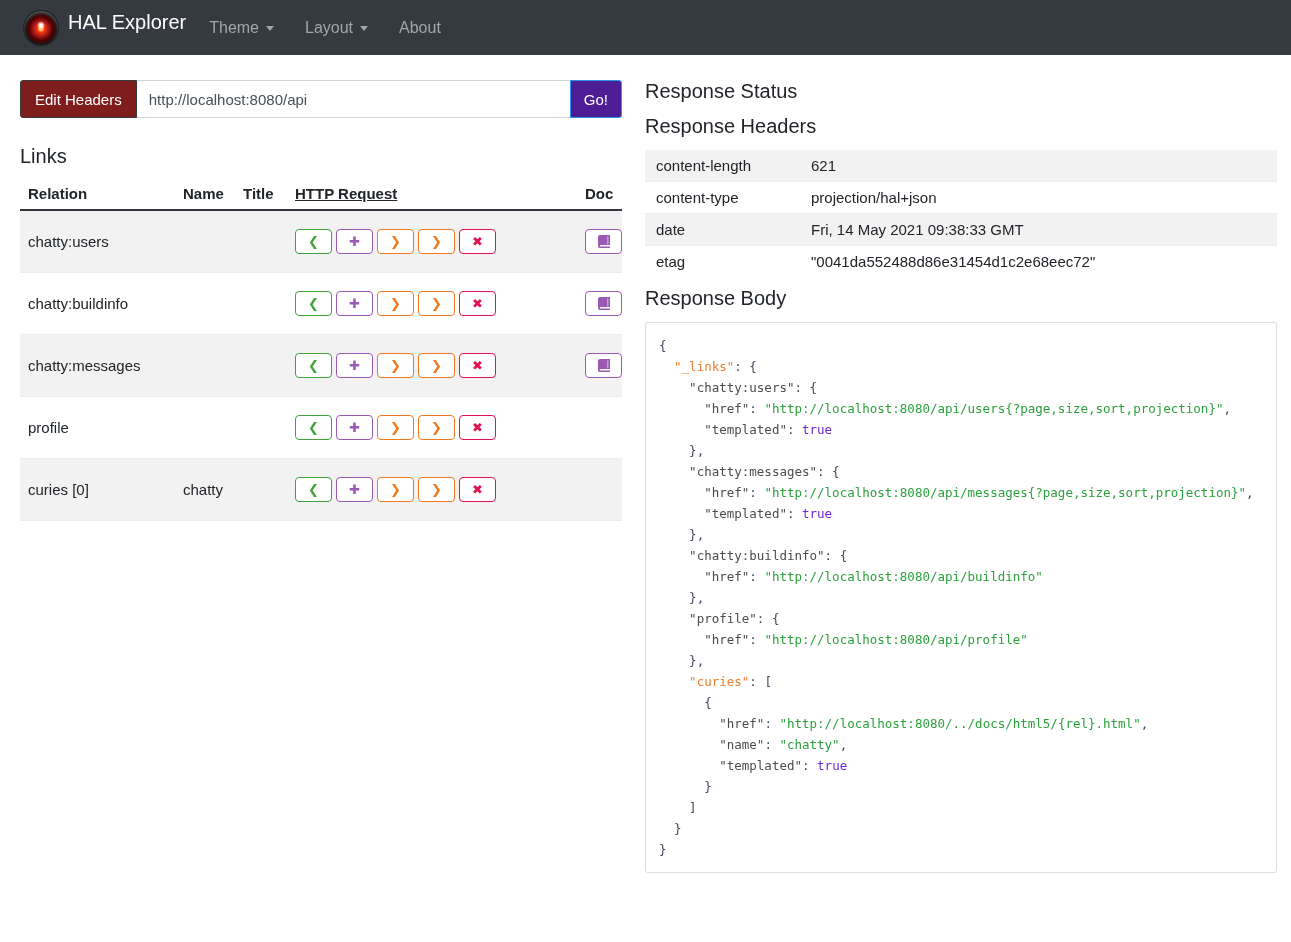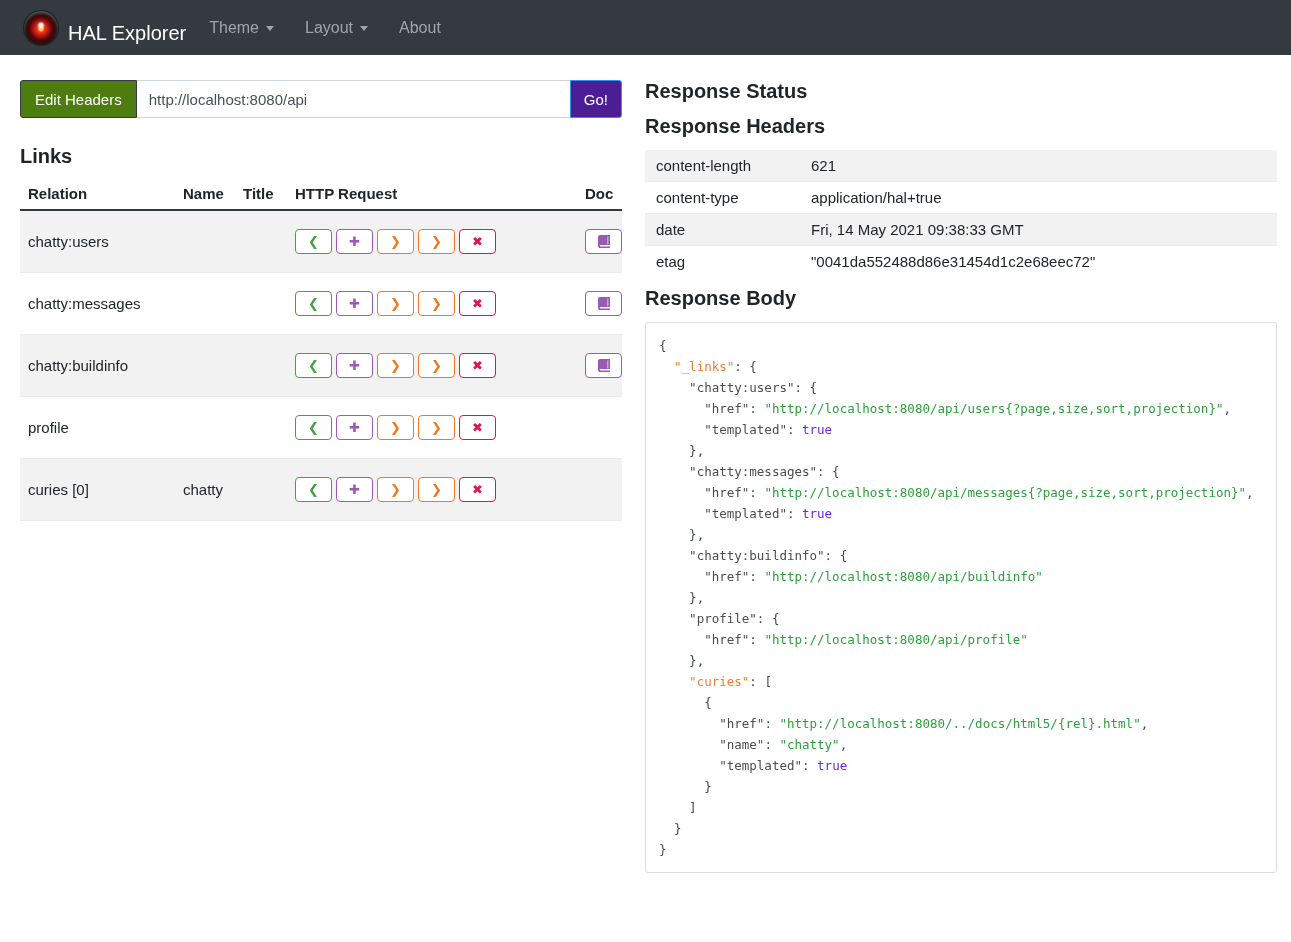--- a/index.html
+++ b/index.html
@@ -3,64 +3,64 @@
 <meta charset="utf-8">
 <style>
   * { box-sizing: border-box; }
   html,body { margin:0; padding:0; background:#fff; color:#212529;
     font-family:"Liberation Sans", sans-serif; }
   .page { width:1291px; min-height:942px; }
 
   
   .navbar { height:55px; background:#343a40; display:flex; align-items:center;
     padding:0 24px; }
-  .brand { display:flex; align-items:flex-end; gap:10px; color:#fff; font-size:20px;
+  .brand { display:flex; align-items:flex-start; gap:10px; color:#fff; font-size:20px;
     cursor:pointer; white-space:nowrap; }
   .hal-eye { width:34px; height:34px; border-radius:50%; flex:0 0 auto;
     background:
       radial-gradient(circle at 50% 42%, rgba(255,255,255,.95) 0 1.5px, rgba(255,255,255,0) 4px),
       radial-gradient(circle at 50% 52%, #ffc07a 0 2px, #ff3d00 14%, #b71c1c 28%, #550000 48%, #171717 66%, #262626 80%, #6a6a6a 94%, #8a8a8a 100%);
     box-shadow: inset 0 2px 3px rgba(255,255,255,.28), 0 0 0 1px #1f2326; }
   .nav-items { display:flex; align-items:flex-end; gap:31px; margin-left:23px; }
   .nav-link { color:#a2a6aa; font-size:16px; display:flex; align-items:center; gap:7px;
     cursor:pointer; text-decoration:none; }
   .caret { width:0; height:0; border-left:4.5px solid transparent;
     border-right:4.5px solid transparent; border-top:5px solid #a2a6aa; margin-top:2px; }
 
   
   .main { display:flex; align-items:flex-start; padding:25px 14px 20px 20px; gap:23px; }
   .left-col { width:602px; flex:0 0 auto; }
   .right-col { width:632px; flex:0 0 auto; }
 
   
   .input-group { display:flex; height:38px; width:100%; }
-  .btn-edit-headers { background:#4d7c0f; color:#fff; border:1px solid #343a40;
+  .btn-edit-headers { background:#7f1d1d; color:#fff; border:1px solid #343a40;
     border-radius:3px 0 0 3px; padding:0 14px; font-size:15px; cursor:pointer;
     font-family:inherit; white-space:nowrap; }
   .url-input { flex:1 1 auto; border:1px solid #ced4da; border-left:0; border-right:0;
     padding:8px 12px; font-size:15px; color:#495057; font-family:inherit; outline:none; min-width:0; }
   .btn-go { background:#4c1d95; color:#fff; border:1px solid #2b93e9;
     border-radius:0 3px 3px 0; padding:0 13px; font-size:15px; cursor:pointer;
     font-family:inherit; }
 
   
-  h2 { font-size:20px; font-weight:700; color:#212529; margin:0 0 13px; }
+  h2 { font-size:20px; font-weight:400; color:#212529; margin:0 0 13px; }
   .left-col h2 { margin-top:27px; margin-bottom:10px; }
   .right-col h2 { margin-bottom:12px; }
 
   
   .links-table { width:100%; border-collapse:collapse; font-size:15px; table-layout:fixed; }
   .links-table th { text-align:left; font-weight:700; padding:7px 8px;
     border-bottom:2px solid #32383e; }
   .links-table td { padding:18px 8px; vertical-align:middle; height:33px; }
   .links-table tbody tr { border-top:1px solid #e9ecef; }
   .links-table tbody tr:nth-child(odd) { background:#f2f2f2; }
   .links-table tbody tr:last-child { border-bottom:1px solid #e9ecef; }
   .col-relation { width:155px; } .col-name { width:60px; } .col-title { width:52px; }
-  .col-http { width:290px; } .col-doc { width:45px; text-align:center; }
+  .col-http { width:290px;text-decoration:underline; } .col-doc { width:45px; text-align:center; }
 
   .http-btn { display:inline-flex; align-items:center; justify-content:center;
     width:37px; height:25px; border-radius:4px; background:#fff; cursor:pointer;
     border:1px solid currentColor; font-weight:700; font-size:13px;
     font-family:"DejaVu Sans", sans-serif; margin-right:4px; padding:0; }
   .http-btn:last-child { margin-right:0; }
   .doc-btn { display:inline-flex; align-items:center; justify-content:center;
     width:37px; height:25px; border-radius:4px; background:#fff; cursor:pointer;
     border:1px solid #9b59b6; padding:0; }
 
@@ -129,33 +129,33 @@
               <td class="col-title"></td>
               <td class="col-http"><button class="http-btn" style="color: rgb(65, 163, 60);">❮</button><button class="http-btn" style="color: rgb(155, 89, 182);">✚</button><button class="http-btn" style="color: rgb(240, 121, 31);">❯</button><button class="http-btn" style="color: rgb(240, 121, 31);">❯</button><button class="http-btn" style="color: rgb(226, 19, 78);">✖</button></td>
               <td class="col-doc"><button class="doc-btn">
                   <svg width="14" height="13" viewBox="0 0 14 13">
                     <path fill="#9b59b6" d="M3.1 0C1.9 0 1 .9 1 2.1v8.8C1 12.1 1.9 13 3.1 13H13v-1.5H3.4c-.4 0-.7-.3-.7-.7s.3-.7.7-.7H13V0H3.1z"></path>
                     <rect x="10.2" y="1.4" width="1.2" height="8" fill="#fff" opacity="0.55"></rect>
                   </svg>
                 </button></td>
             </tr>
             <tr>
-              <td class="col-relation">chatty:messages</td>
+              <td class="col-relation">chatty:buildinfo</td>
               <td class="col-name"></td>
               <td class="col-title"></td>
               <td class="col-http"><button class="http-btn" style="color: rgb(65, 163, 60);">❮</button><button class="http-btn" style="color: rgb(155, 89, 182);">✚</button><button class="http-btn" style="color: rgb(240, 121, 31);">❯</button><button class="http-btn" style="color: rgb(240, 121, 31);">❯</button><button class="http-btn" style="color: rgb(226, 19, 78);">✖</button></td>
               <td class="col-doc"><button class="doc-btn">
                   <svg width="14" height="13" viewBox="0 0 14 13">
                     <path fill="#9b59b6" d="M3.1 0C1.9 0 1 .9 1 2.1v8.8C1 12.1 1.9 13 3.1 13H13v-1.5H3.4c-.4 0-.7-.3-.7-.7s.3-.7.7-.7H13V0H3.1z"></path>
                     <rect x="10.2" y="1.4" width="1.2" height="8" fill="#fff" opacity="0.55"></rect>
                   </svg>
                 </button></td>
             </tr>
             <tr>
-              <td class="col-relation">chatty:buildinfo</td>
+              <td class="col-relation">chatty:messages</td>
               <td class="col-name"></td>
               <td class="col-title"></td>
               <td class="col-http"><button class="http-btn" style="color: rgb(65, 163, 60);">❮</button><button class="http-btn" style="color: rgb(155, 89, 182);">✚</button><button class="http-btn" style="color: rgb(240, 121, 31);">❯</button><button class="http-btn" style="color: rgb(240, 121, 31);">❯</button><button class="http-btn" style="color: rgb(226, 19, 78);">✖</button></td>
               <td class="col-doc"><button class="doc-btn">
                   <svg width="14" height="13" viewBox="0 0 14 13">
                     <path fill="#9b59b6" d="M3.1 0C1.9 0 1 .9 1 2.1v8.8C1 12.1 1.9 13 3.1 13H13v-1.5H3.4c-.4 0-.7-.3-.7-.7s.3-.7.7-.7H13V0H3.1z"></path>
                     <rect x="10.2" y="1.4" width="1.2" height="8" fill="#fff" opacity="0.55"></rect>
                   </svg>
                 </button></td>
             </tr>
@@ -182,21 +182,21 @@
 
       <h2>Response Headers</h2>
       <table class="headers-table">
         <tbody id="headers-tbody">
             <tr>
               <td class="hdr-key">content-length</td>
               <td>621</td>
             </tr>
             <tr>
               <td class="hdr-key">content-type</td>
-              <td>application/hal+true</td>
+              <td>projection/hal+json</td>
             </tr>
             <tr>
               <td class="hdr-key">date</td>
               <td>Fri, 14 May 2021 09:38:33 GMT</td>
             </tr>
             <tr>
               <td class="hdr-key">etag</td>
               <td>"0041da552488d86e31454d1c2e68eec72"</td>
             </tr>
           </tbody>

